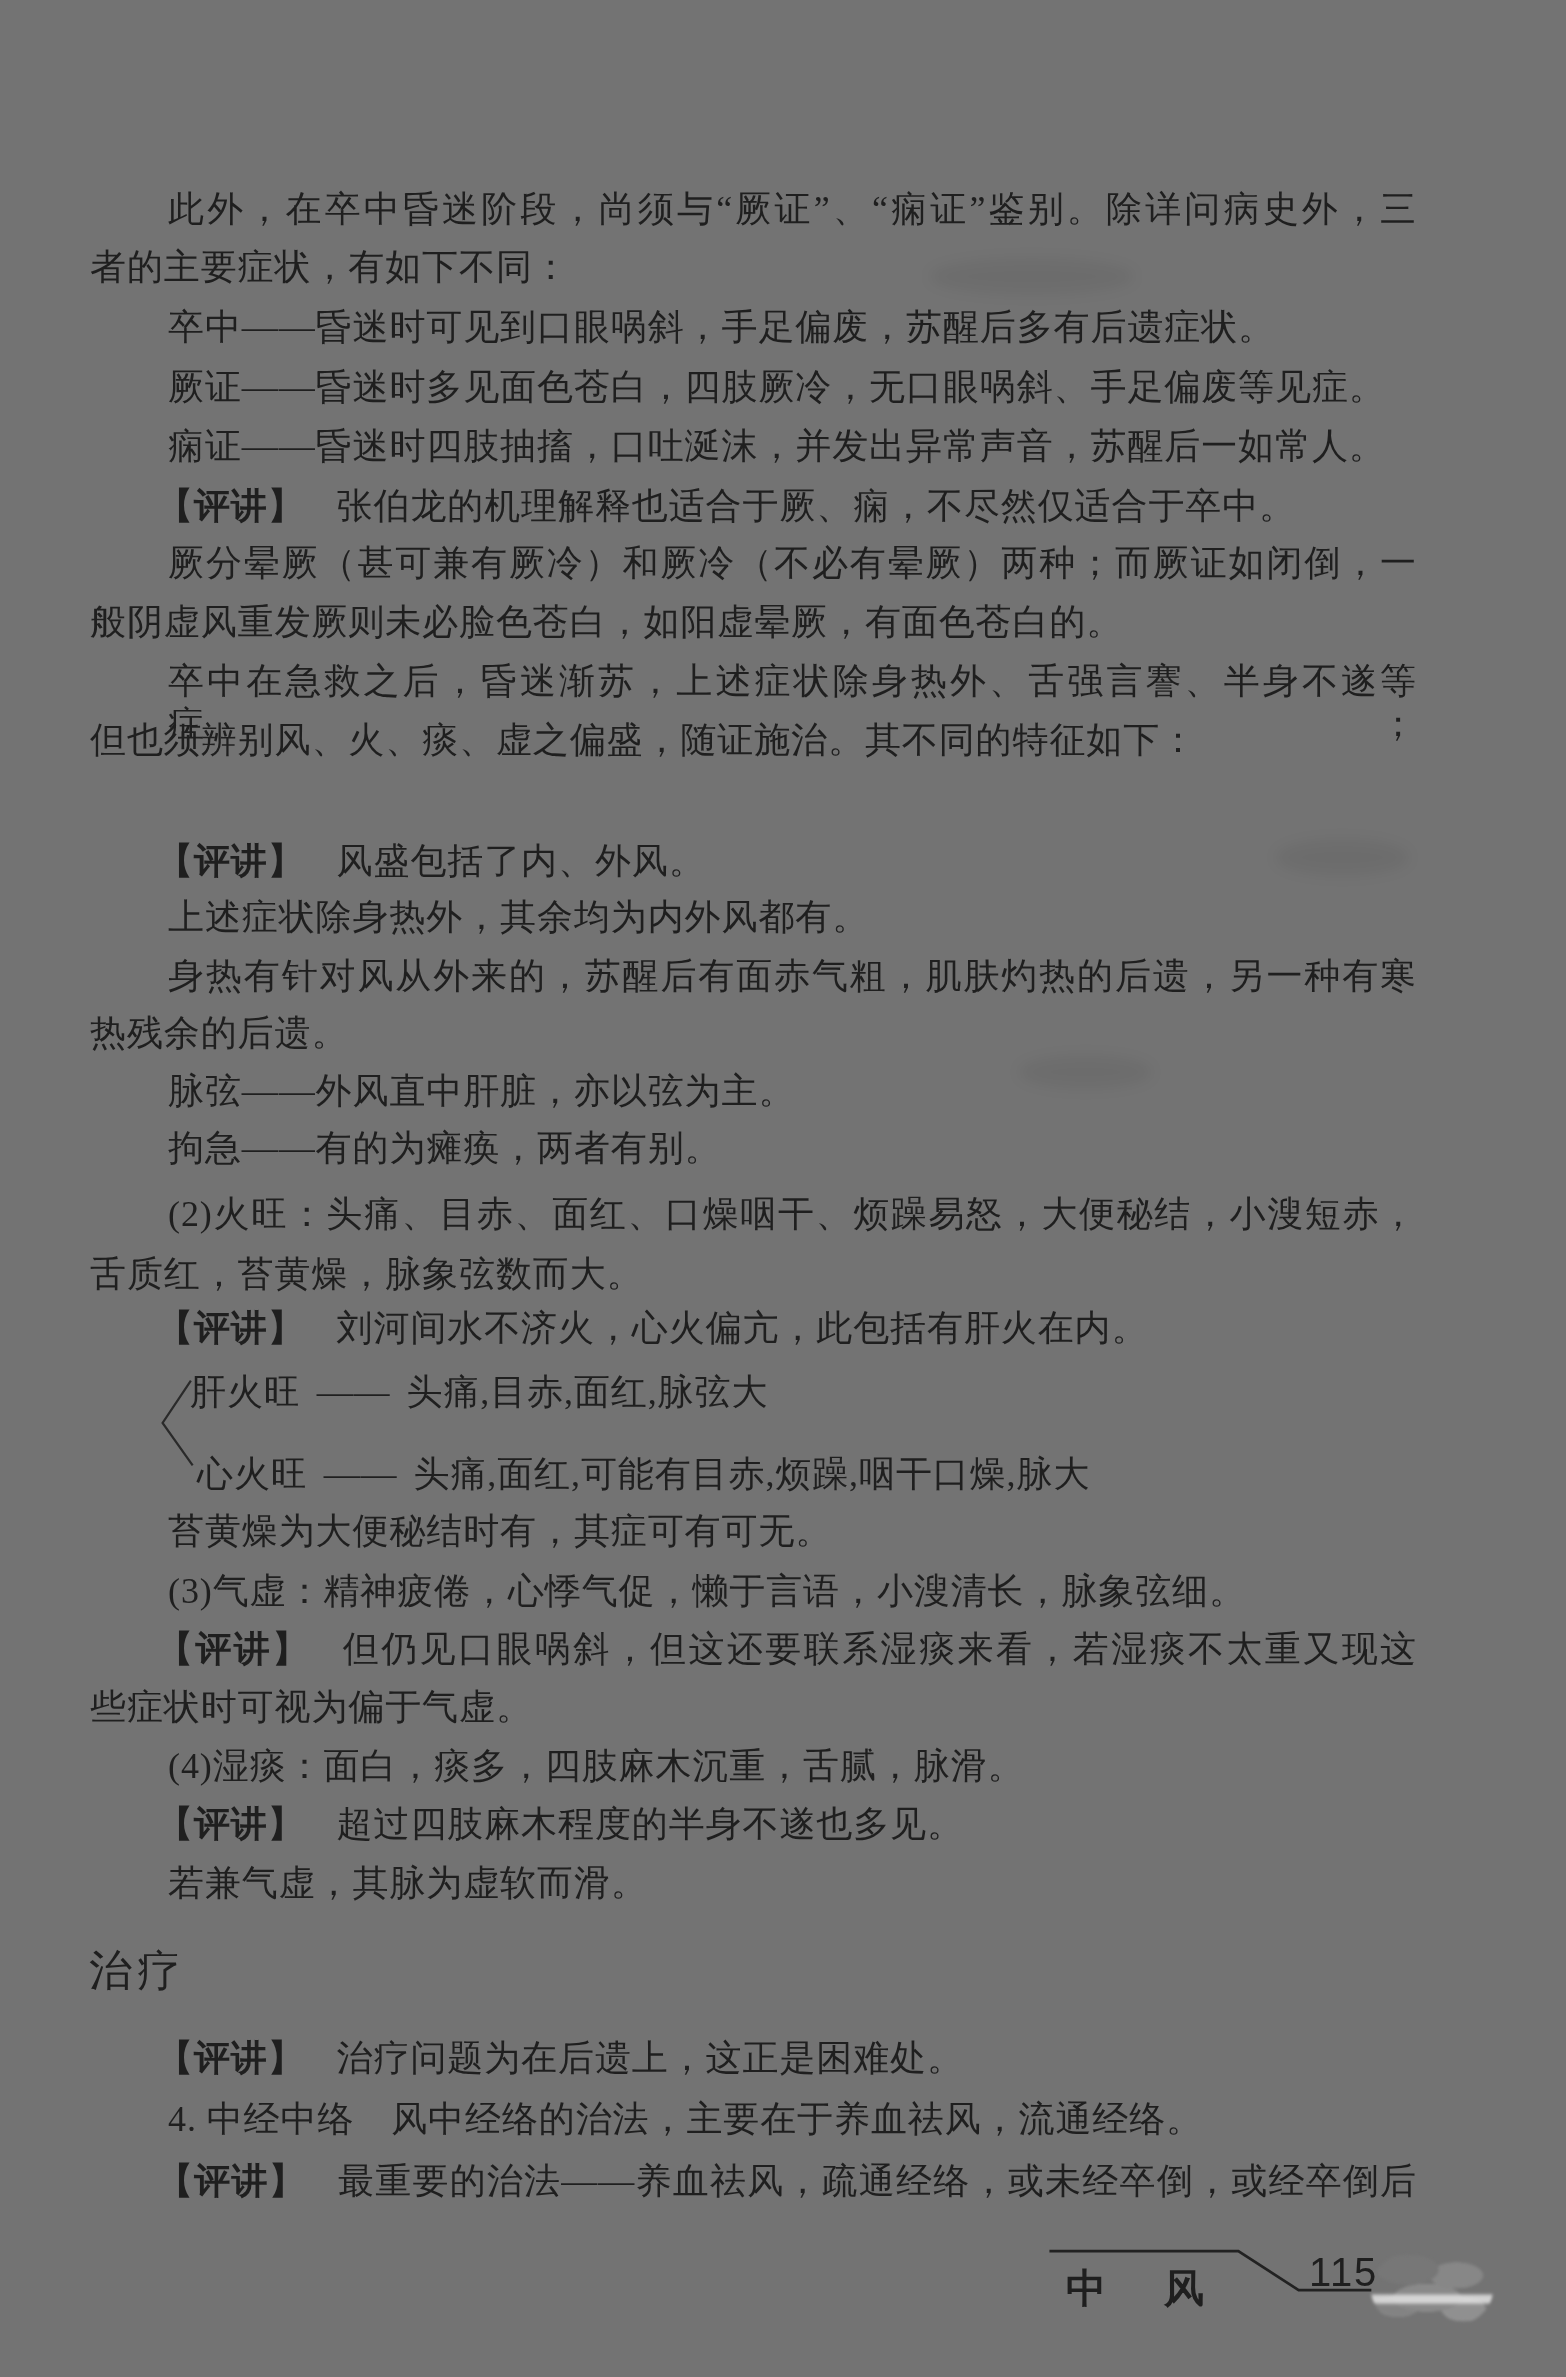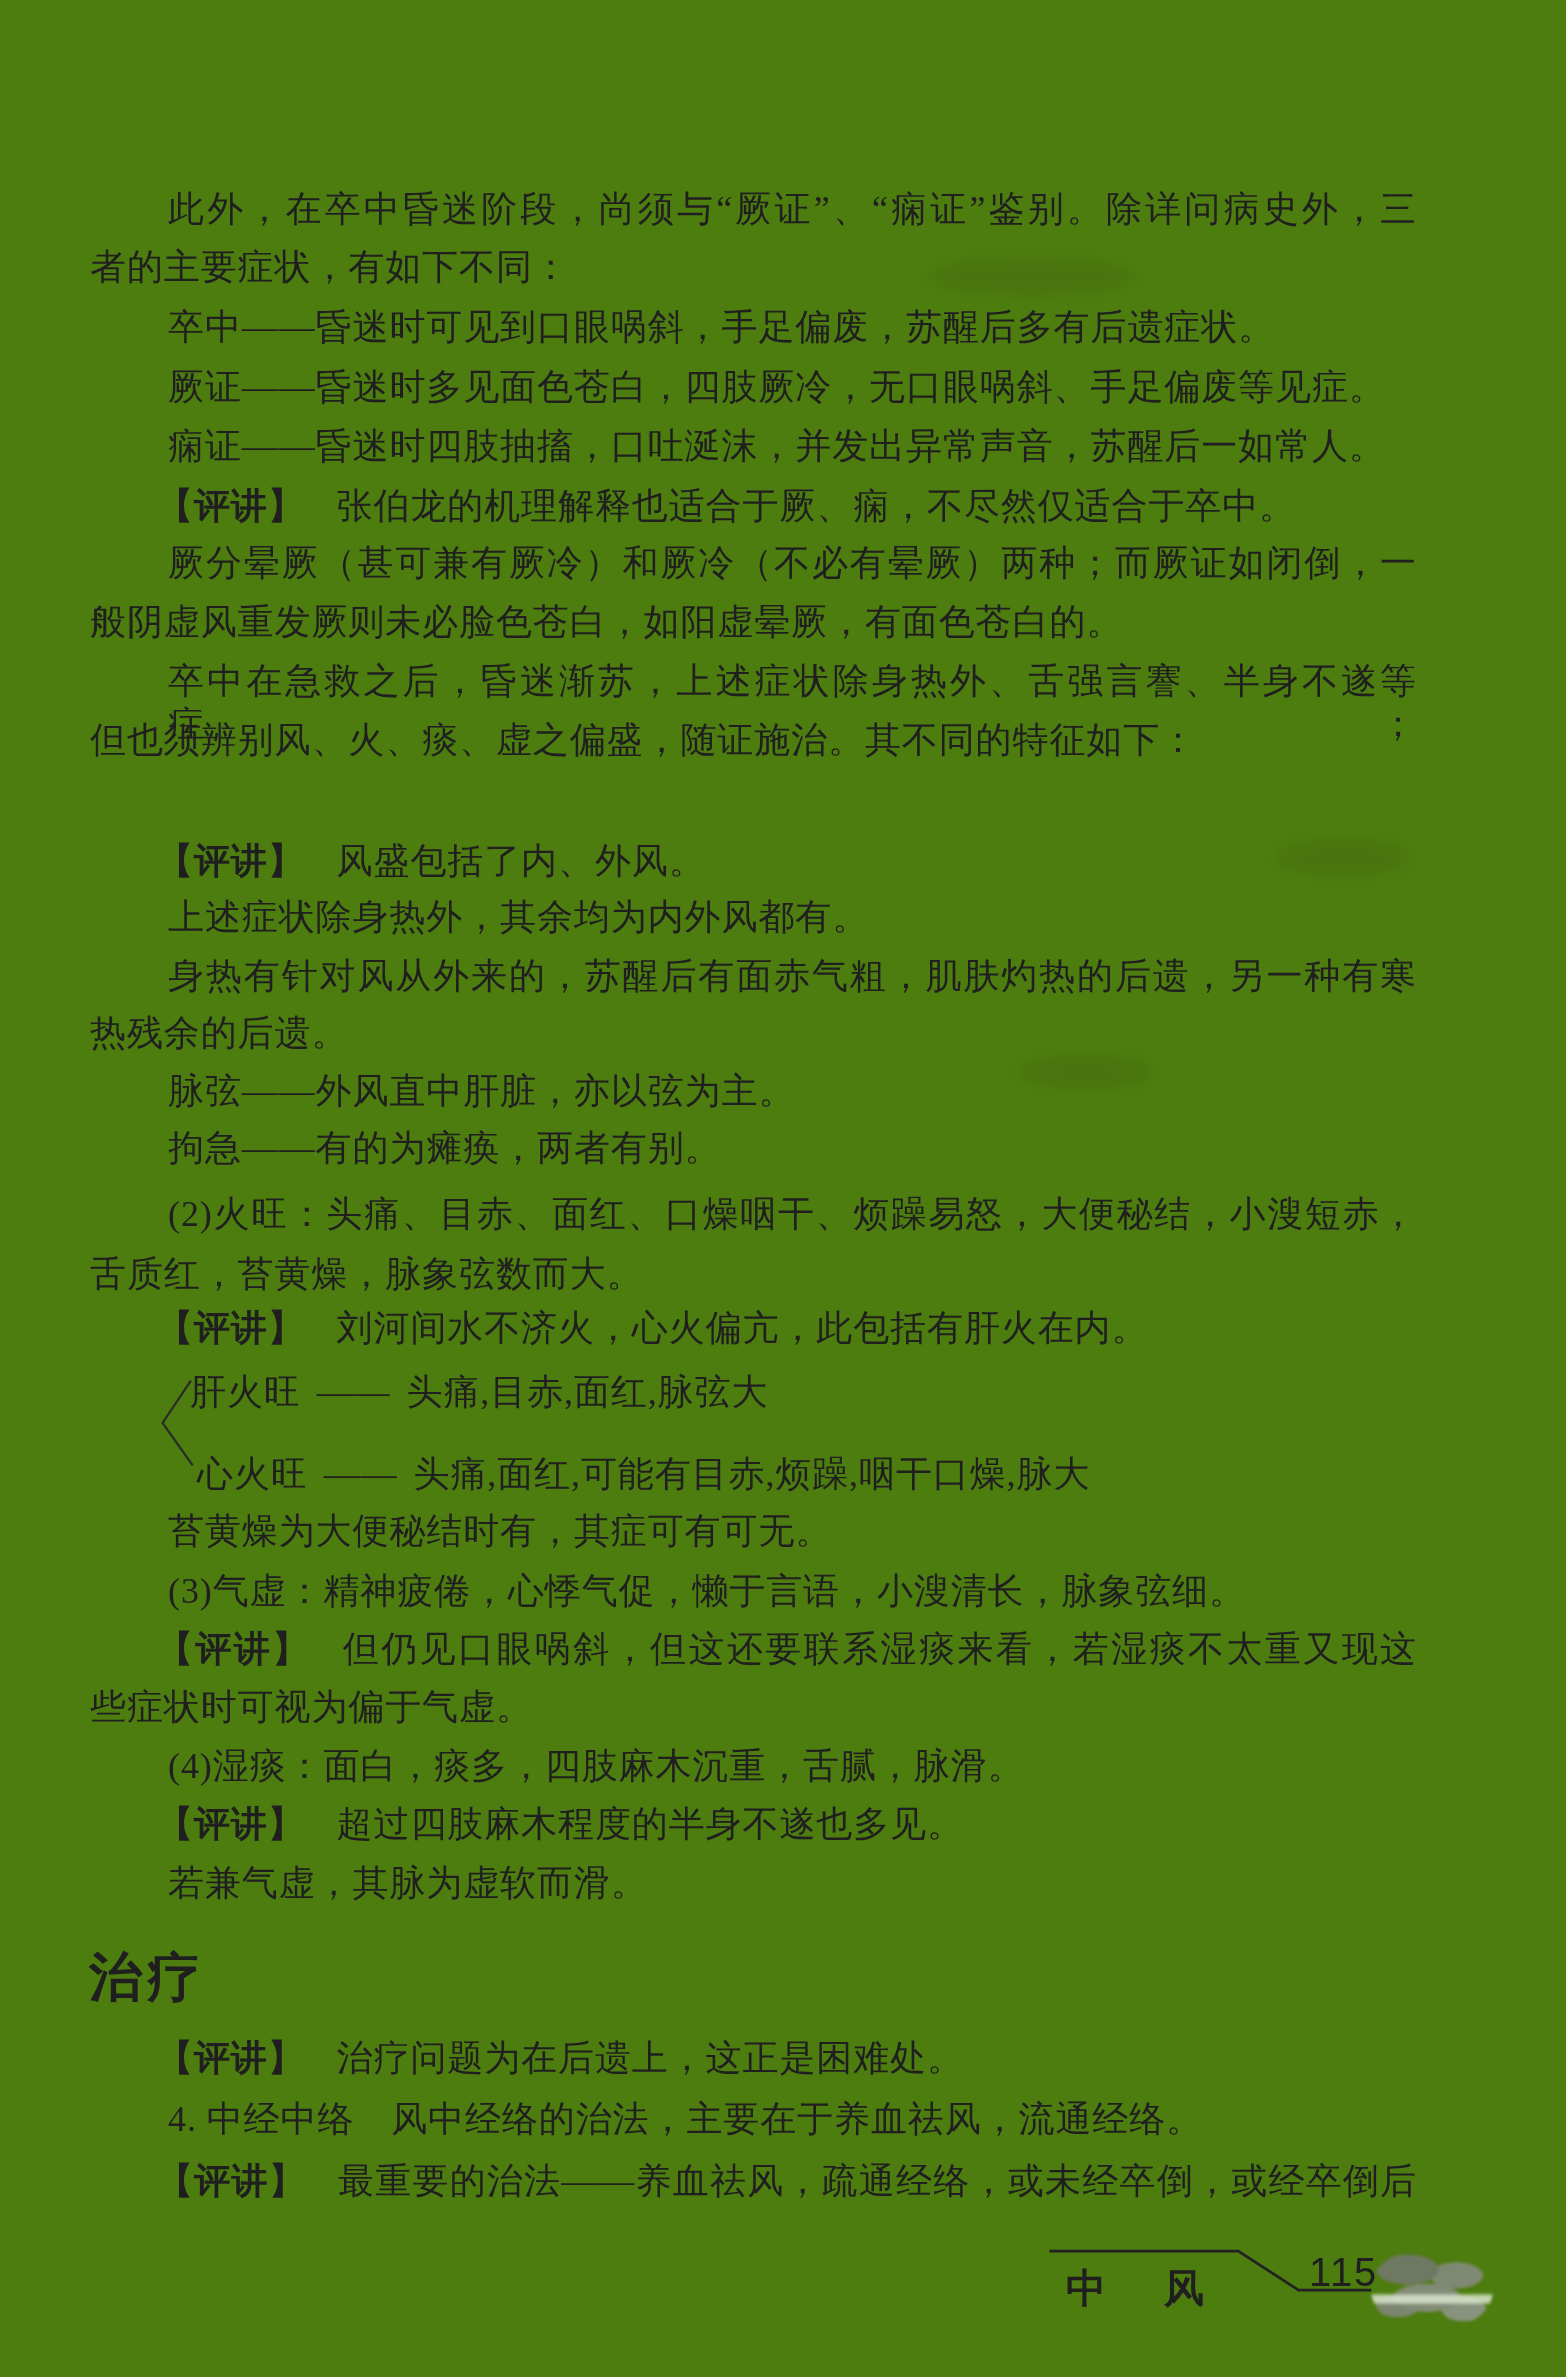--- a/index.html
+++ b/index.html
@@ -1,19 +1,19 @@
 <!DOCTYPE html>
 <html style="font-size:14px"><head>
 <meta charset="utf-8">
 <style>
   html,body{margin:0;padding:0;background:#e8e8e8;}
   .page{
     position:relative;
     width:1566px;height:2377px;
-    background:#4d7c0f;
+    background:#737373;
     overflow:hidden;
     font-family:"Liberation Serif","DejaVu Serif",serif;
     color:#1f1f1f;
   }
   .ln{
     position:absolute;
     font-size:36px;
     line-height:43px;
     letter-spacing:0.9px;
     white-space:nowrap;
@@ -23,22 +23,22 @@
     text-align:justify;
     text-align-last:justify;
   }
   .lbl{
     font-weight:700;
     margin-right:32px;
     margin-top:28px;
   }
   .heading{
     position:absolute;
-    font-size:53px;
-    font-weight:700;
+    font-size:43px;
+    font-weight:400;
     letter-spacing:5.3px;
   }
   .diagram-line{
     position:absolute;
     font-size:36px;
     line-height:43px;
     letter-spacing:0.9px;
     white-space:nowrap;
   }
   .diagram-line .connector{margin:0 16px;}

